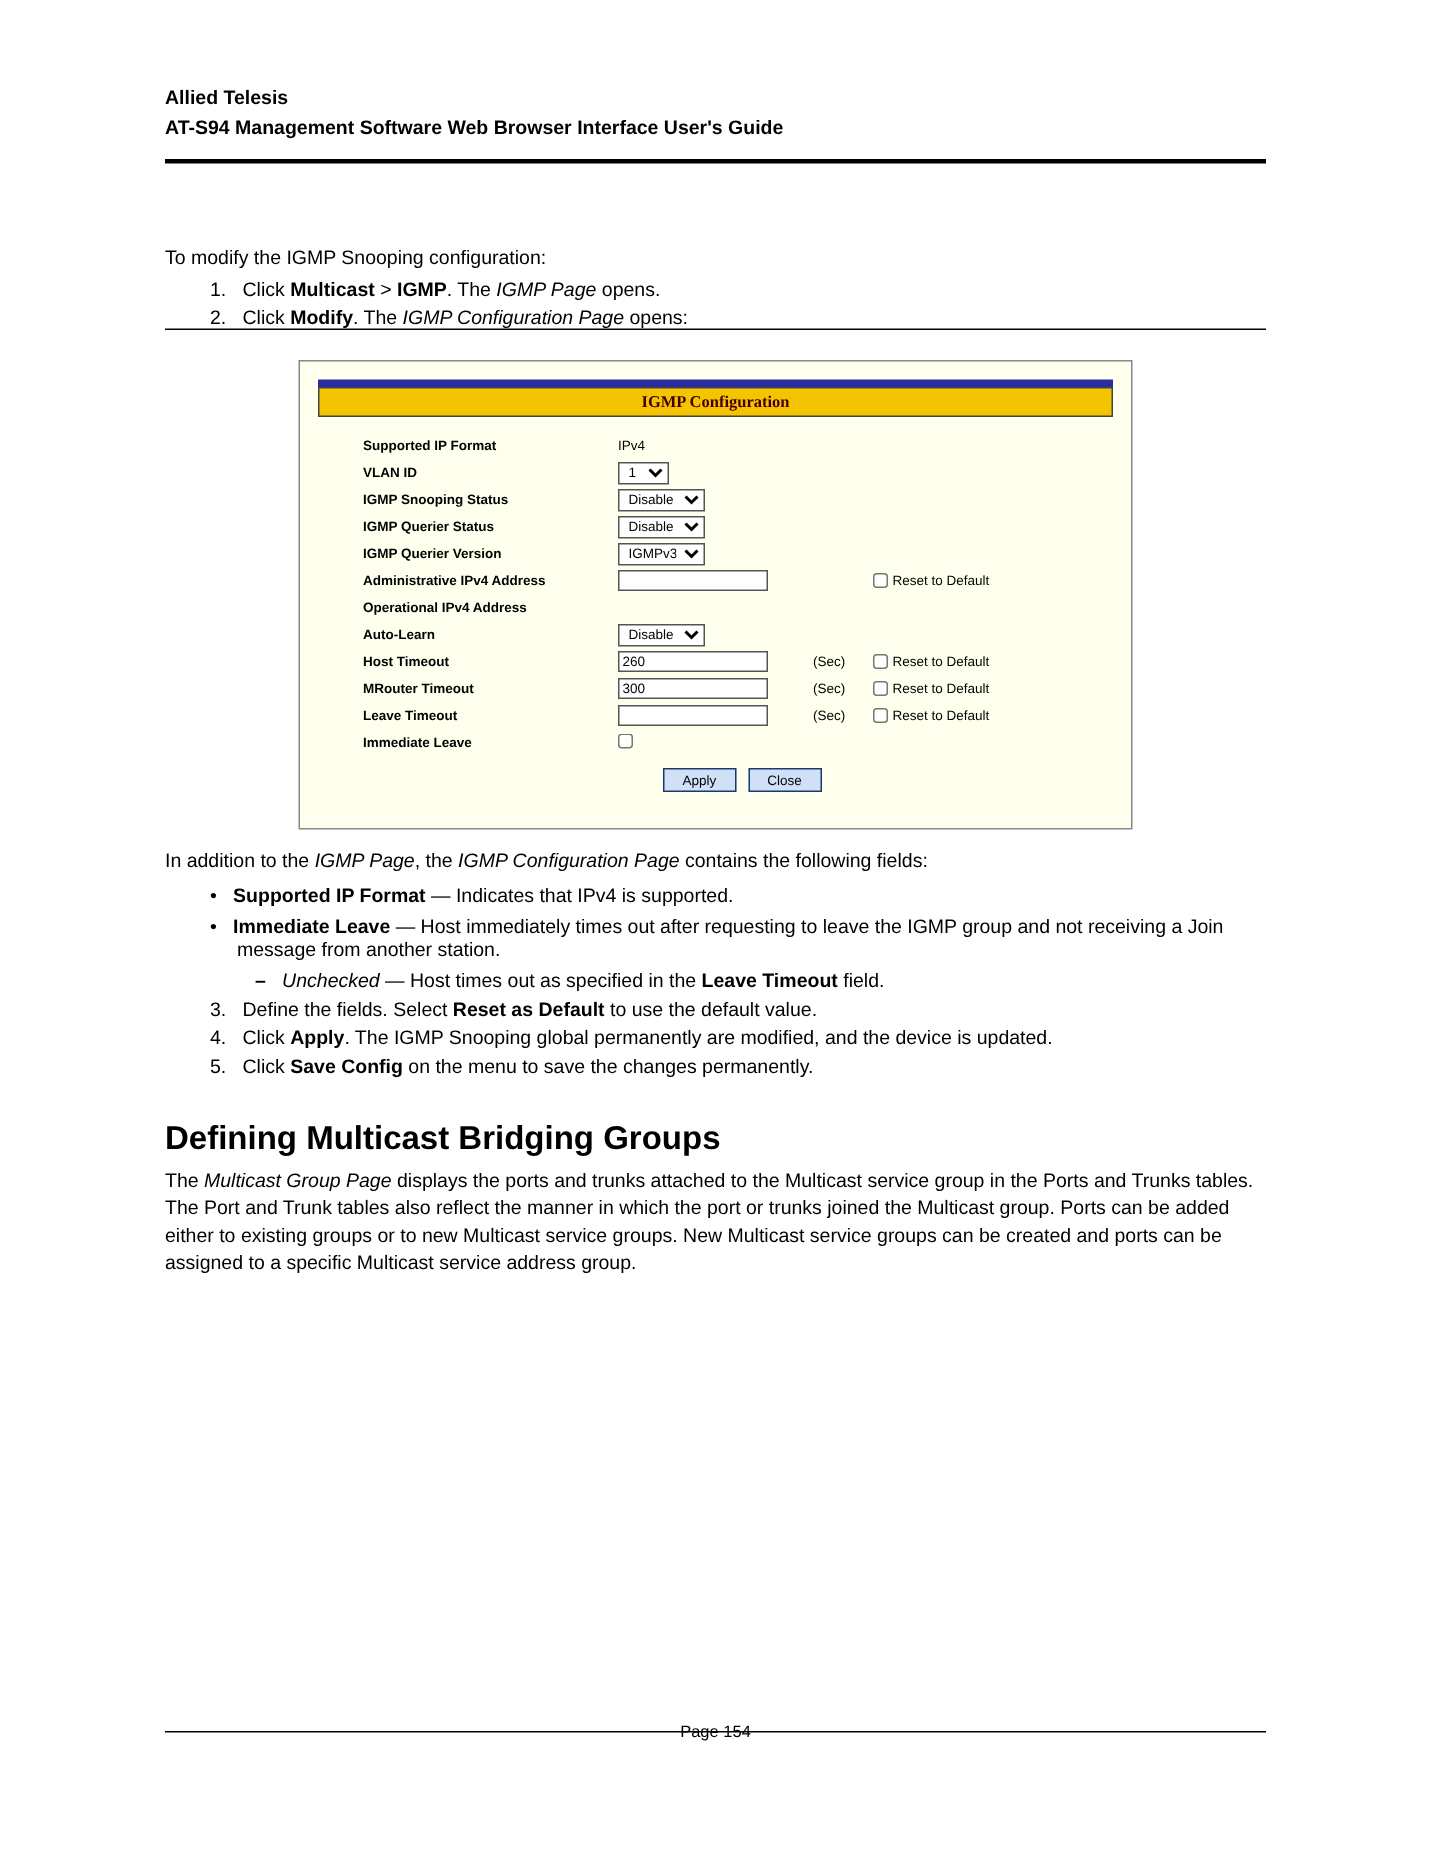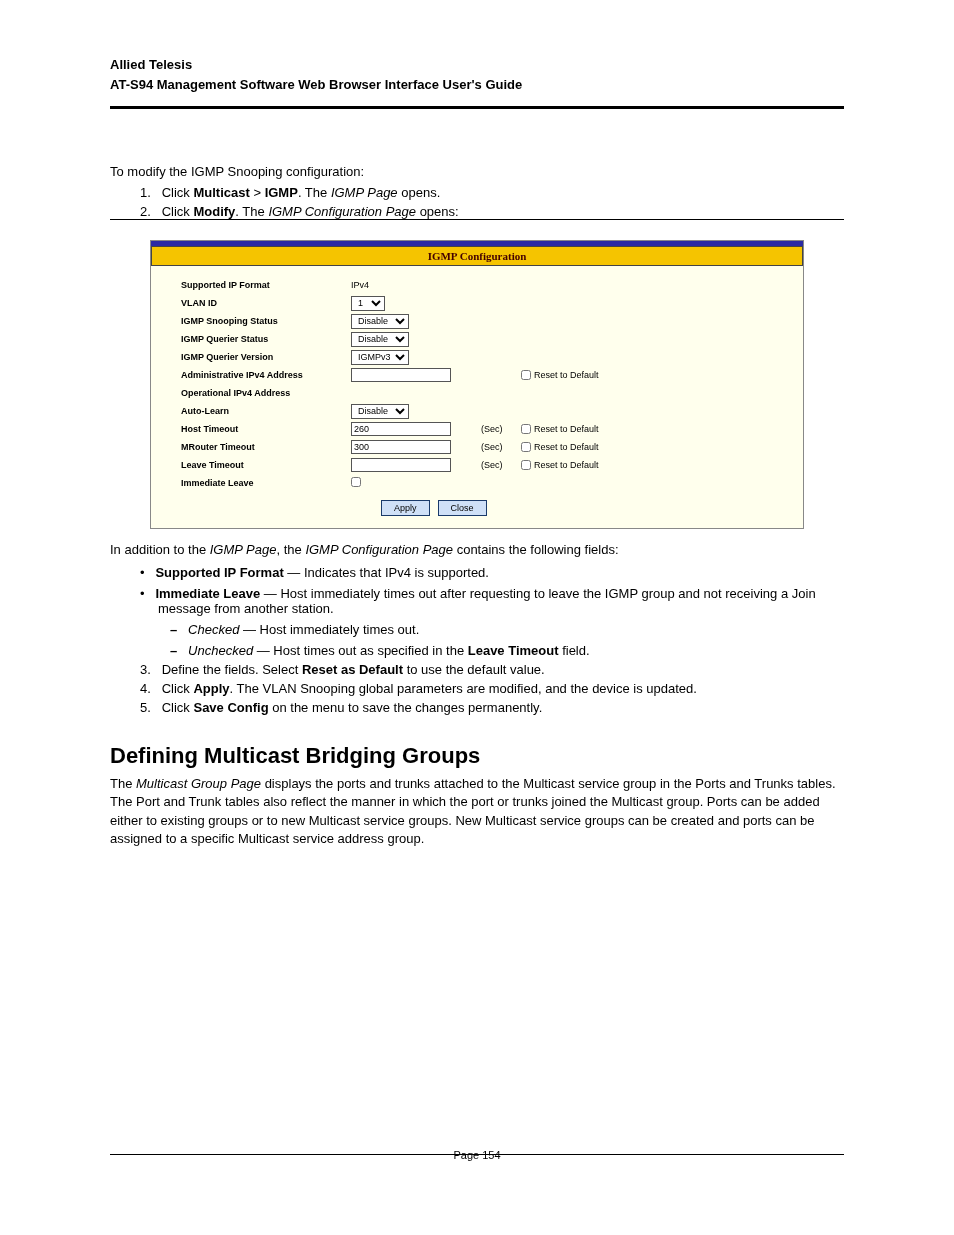--- a/index.html
+++ b/index.html
@@ -55,24 +55,24 @@
   }
   .rule-thin {
     border-top: 1px solid #000;
   }
   .fig-wrap {
     margin-top: 20px;
     display: flex;
     justify-content: center;
   }
   .fig-panel {
-    width: 654px;
+    width: 556px;
     border: 1px solid #888;
     background: #ffffed;
-    padding: 0;
+    padding: 12px;
     box-sizing: border-box;
   }
   .bluebar {
     height: 5px;
     background: #2a2aa3;
     margin-bottom: 0;
   }
   .yellowbar {
     height: 18px;
     background: #f5c400;
@@ -288,33 +288,30 @@
   </div>
 
   <div class="bullet-l1">
     <span>•</span>&nbsp;&nbsp;&nbsp;<b>Supported IP Format</b><span> — Indicates that IPv4 is supported.</span>
   </div>
 
   <div class="bullet-l1">
     <span>•</span>&nbsp;&nbsp;&nbsp;<b>Immediate Leave</b><span> — Host immediately times out after requesting to leave the IGMP group and not receiving a Join message from another station.</span>
   </div>
 
-  <div class="bullet-l2">
-    <b>–</b>&nbsp;&nbsp;&nbsp;<i>Checked</i><span> — Host immediately times out.</span>
-  </div>
 
   <div class="bullet-l2">
     <b>–</b>&nbsp;&nbsp;&nbsp;<i>Unchecked</i><span> — Host times out as specified in the </span><b>Leave Timeout</b><span> field.</span>
   </div>
 
   <div class="ol ol-item">
     <span>3.</span>&nbsp;&nbsp;&nbsp;<span>Define the fields. Select </span><b>Reset as Default</b><span> to use the default value.</span>
   </div>
   <div class="ol ol-item">
-    <span>4.</span>&nbsp;&nbsp;&nbsp;<span>Click </span><b>Apply</b><span>. The VLAN Snooping global parameters are modified, and the device is updated.</span>
+    <span>4.</span>&nbsp;&nbsp;&nbsp;<span>Click </span><b>Apply</b><span>. The IGMP Snooping global permanently are modified, and the device is updated.</span>
   </div>
   <div class="ol ol-item">
     <span>5.</span>&nbsp;&nbsp;&nbsp;<span>Click </span><b>Save Config</b><span> on the menu to save the changes permanently.</span>
   </div>
 
   <div class="h2">Defining Multicast Bridging Groups</div>
   <div class="para">
     <span>The </span><i>Multicast Group Page</i><span> displays the ports and trunks attached to the Multicast service group in the Ports and Trunks tables. The Port and Trunk tables also reflect the manner in which the port or trunks joined the Multicast group. Ports can be added either to existing groups or to new Multicast service groups. New Multicast service groups can be created and ports can be assigned to a specific Multicast service address group.</span>
   </div>
 

